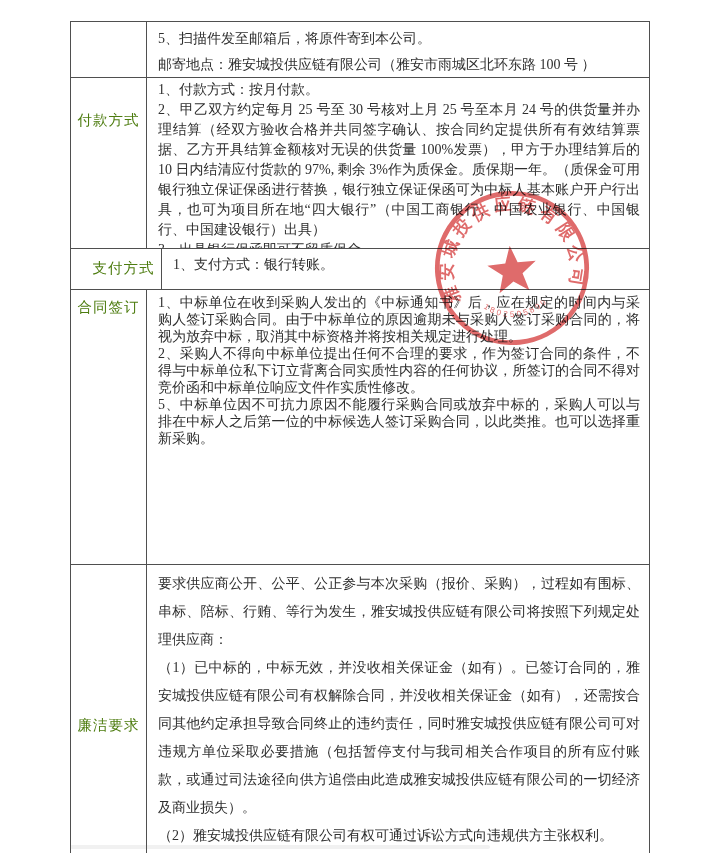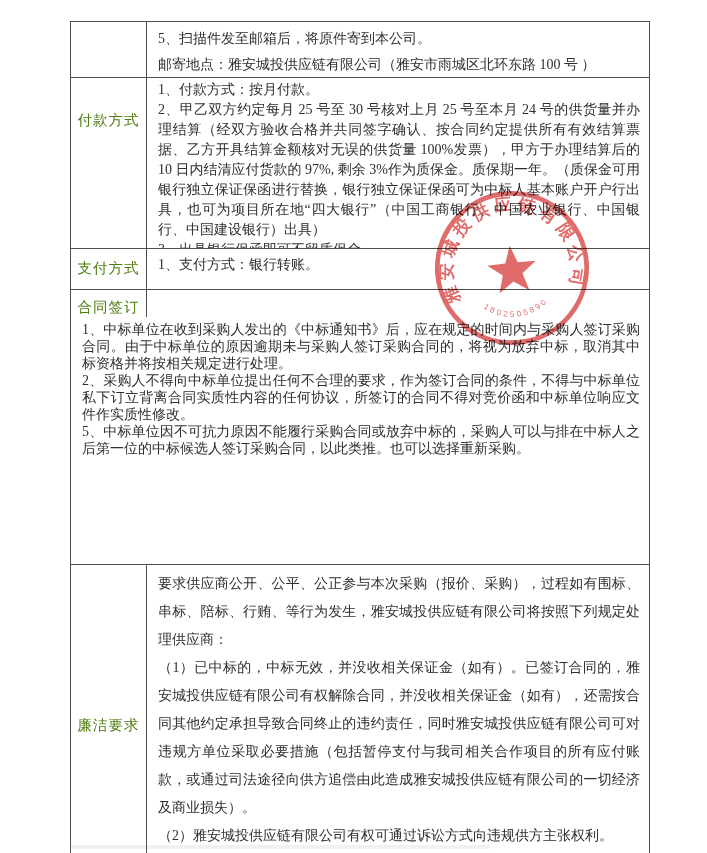--- a/index.html
+++ b/index.html
@@ -44,30 +44,30 @@
     padding:0 9px 0 11px;
     font-size:14px;
     text-align:justify;
     overflow:hidden;
   }
   .content-cell p{margin:0;}
   
   .r0{height:56px;}
   .r1{height:171px;}
   .r2{height:41px;}
-  .r3{height:275px;flex-direction:column;}
+  .r3{height:275px;}
   .r4{height:297px;}
   
   .r0 .content-cell{line-height:26px;padding-top:4px;}
   .r1 .content-cell{line-height:20px;padding-top:2px;}
   .r2 .content-cell{line-height:20px;padding-top:6px;}
   .r3 .content-cell{line-height:17px;padding-top:4px;}
   .r4 .content-cell{line-height:28px;padding-top:5px;}
   .r1 .label-cell{padding-top:33px;}
-  .r2 .label-cell{padding-top:10px;}
+  .r2 .label-cell{padding-top:10px;margin-left:15px;}
   .r3 .label-cell{padding-top:8px;}
   .r4 .label-cell{padding-top:151px;}
   
   .seal{
     position:absolute;
     left:432px;top:188px;
     width:160px;height:160px;
     opacity:0.82;
     transform:rotate(-6deg);
     mix-blend-mode:multiply;

